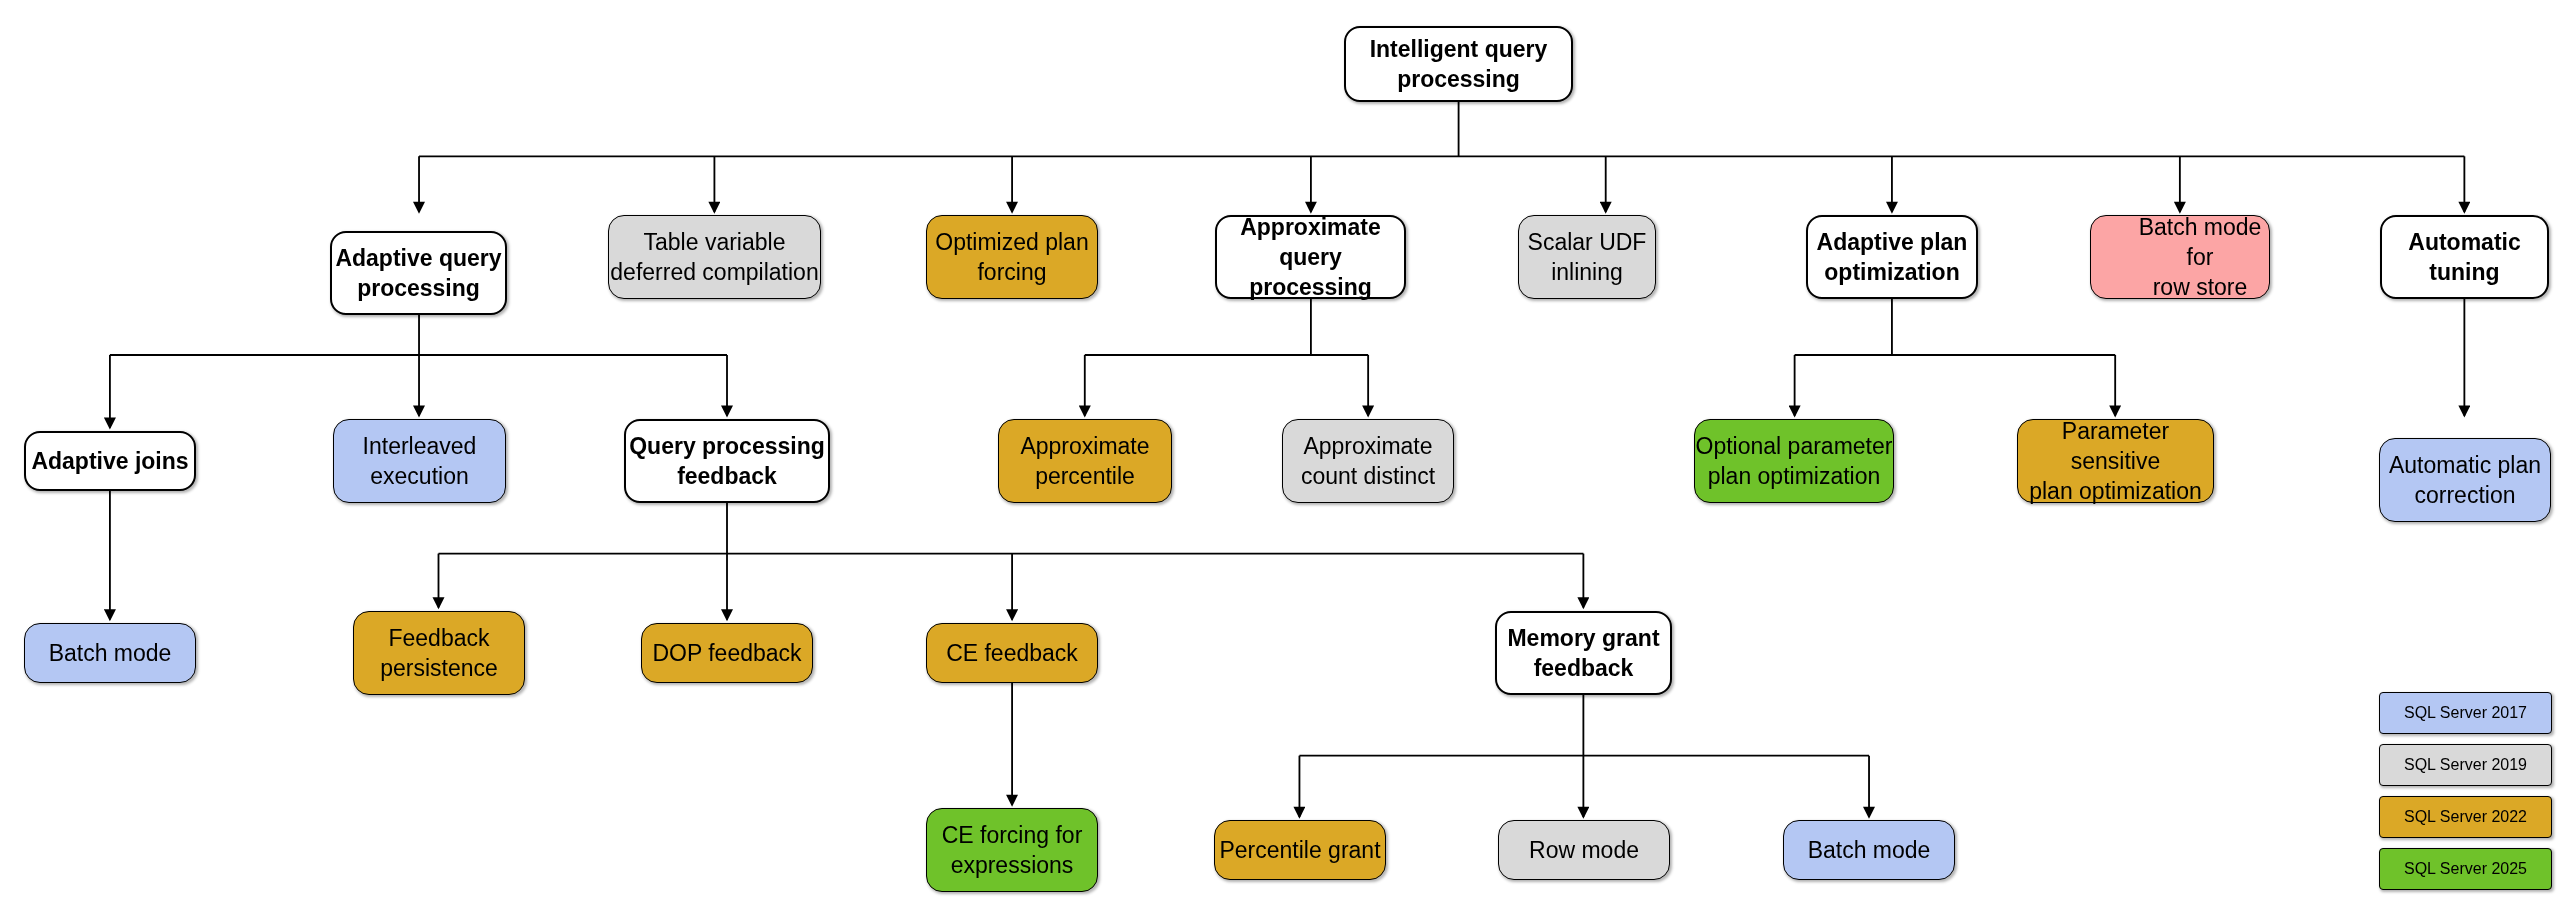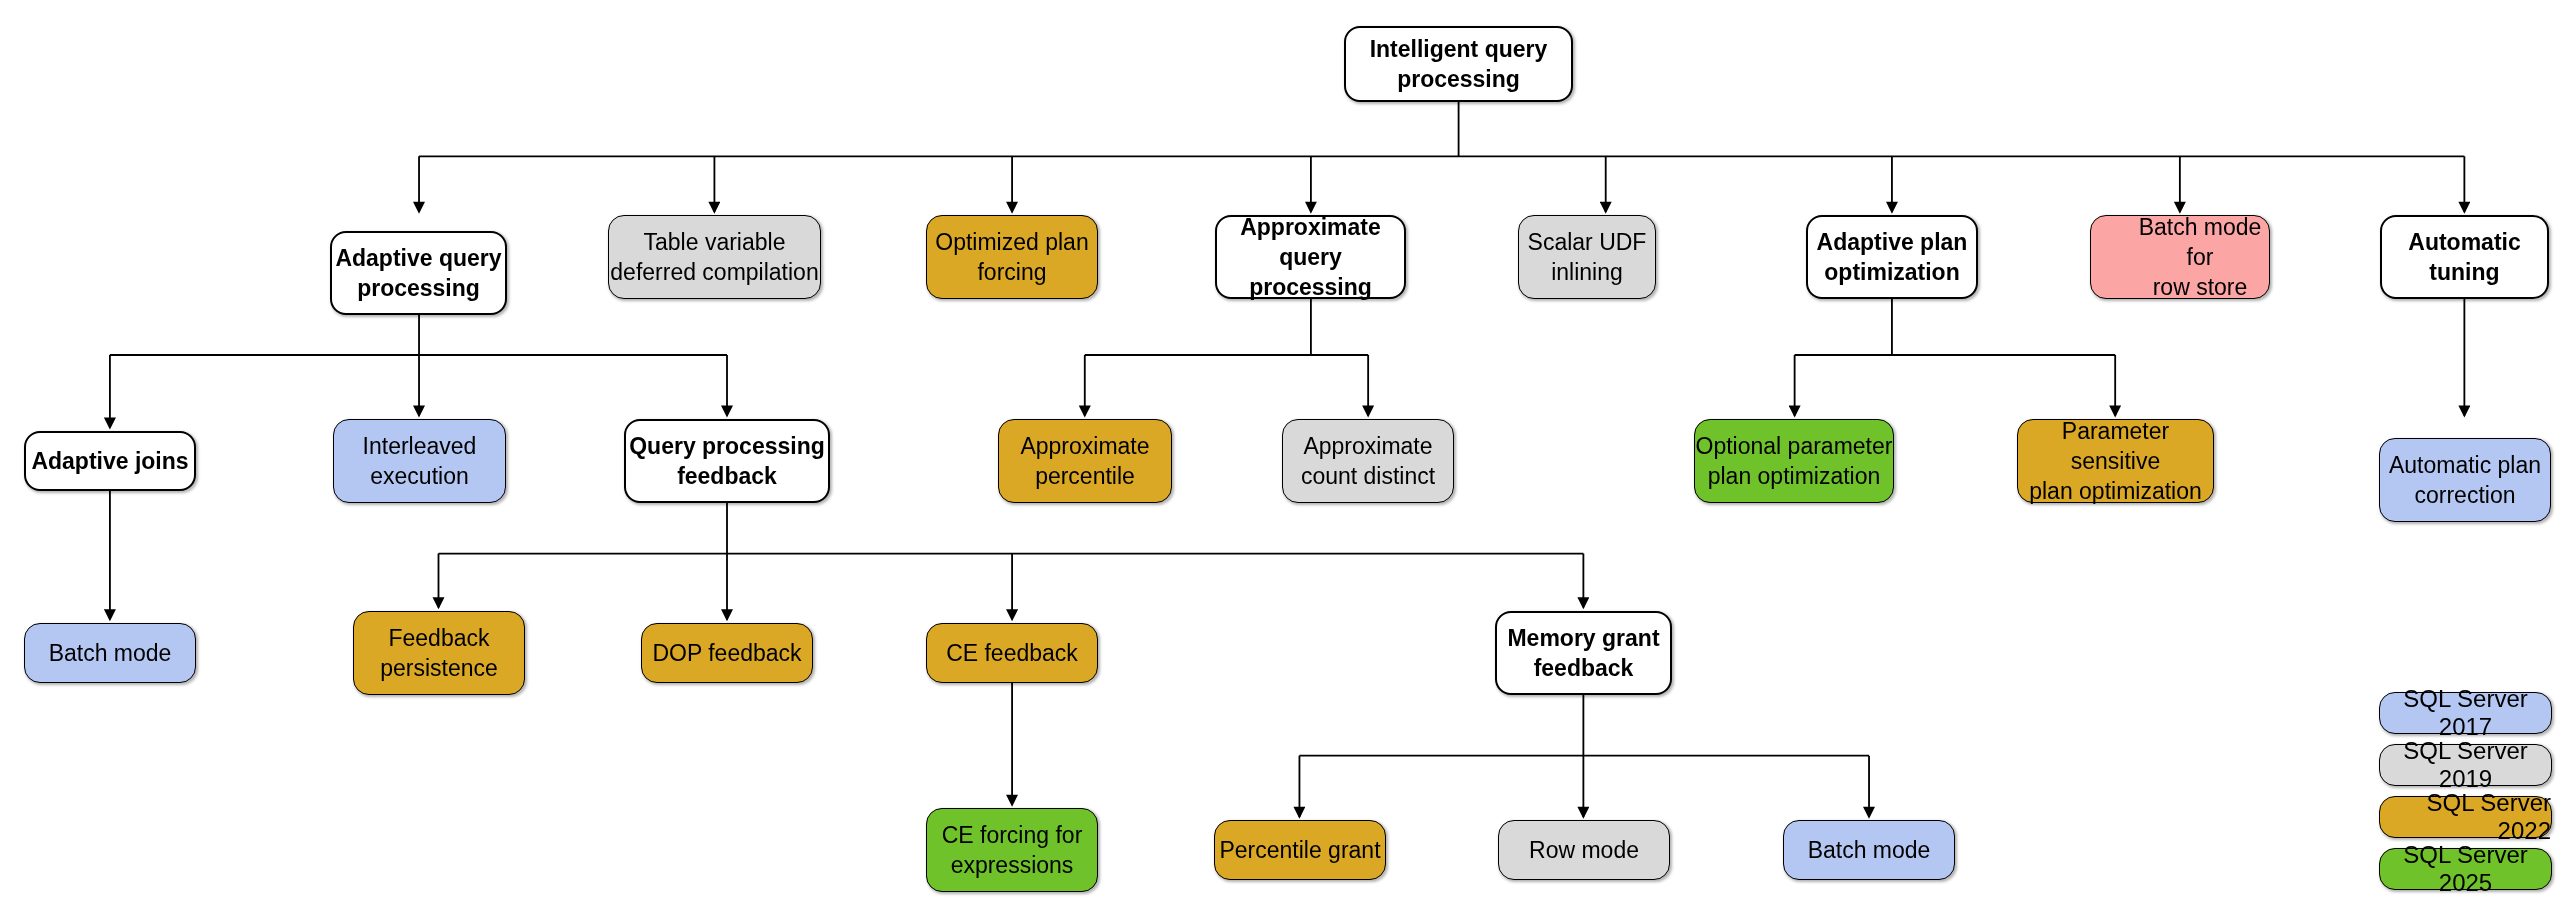--- a/index.html
+++ b/index.html
@@ -28,26 +28,26 @@
     line-height: 30px;
     color: #000000;
     font-weight: 400;
     box-shadow: 1.1px 1.7px 2.9px rgba(0,0,0,0.30);
   }
   .node.cat { font-weight: 700; border-width: 2.3px; }
   .legend-item {
     position: absolute;
     box-sizing: border-box;
     border: 1.7px solid #000000;
-    border-radius: 16px;
+    border-radius: 4px;
     display: flex;
     align-items: center;
     justify-content: center;
     text-align: center;
-    font-size: 24px;
+    font-size: 16px;
     color: #000000;
     box-shadow: 1.1px 1.7px 2.9px rgba(0,0,0,0.30);
   }
 </style>
 </head>
 <body>
 
 <div id="canvas">
 
   <svg id="edges" viewBox="0 0 4500 1600" xmlns="http://www.w3.org/2000/svg">

